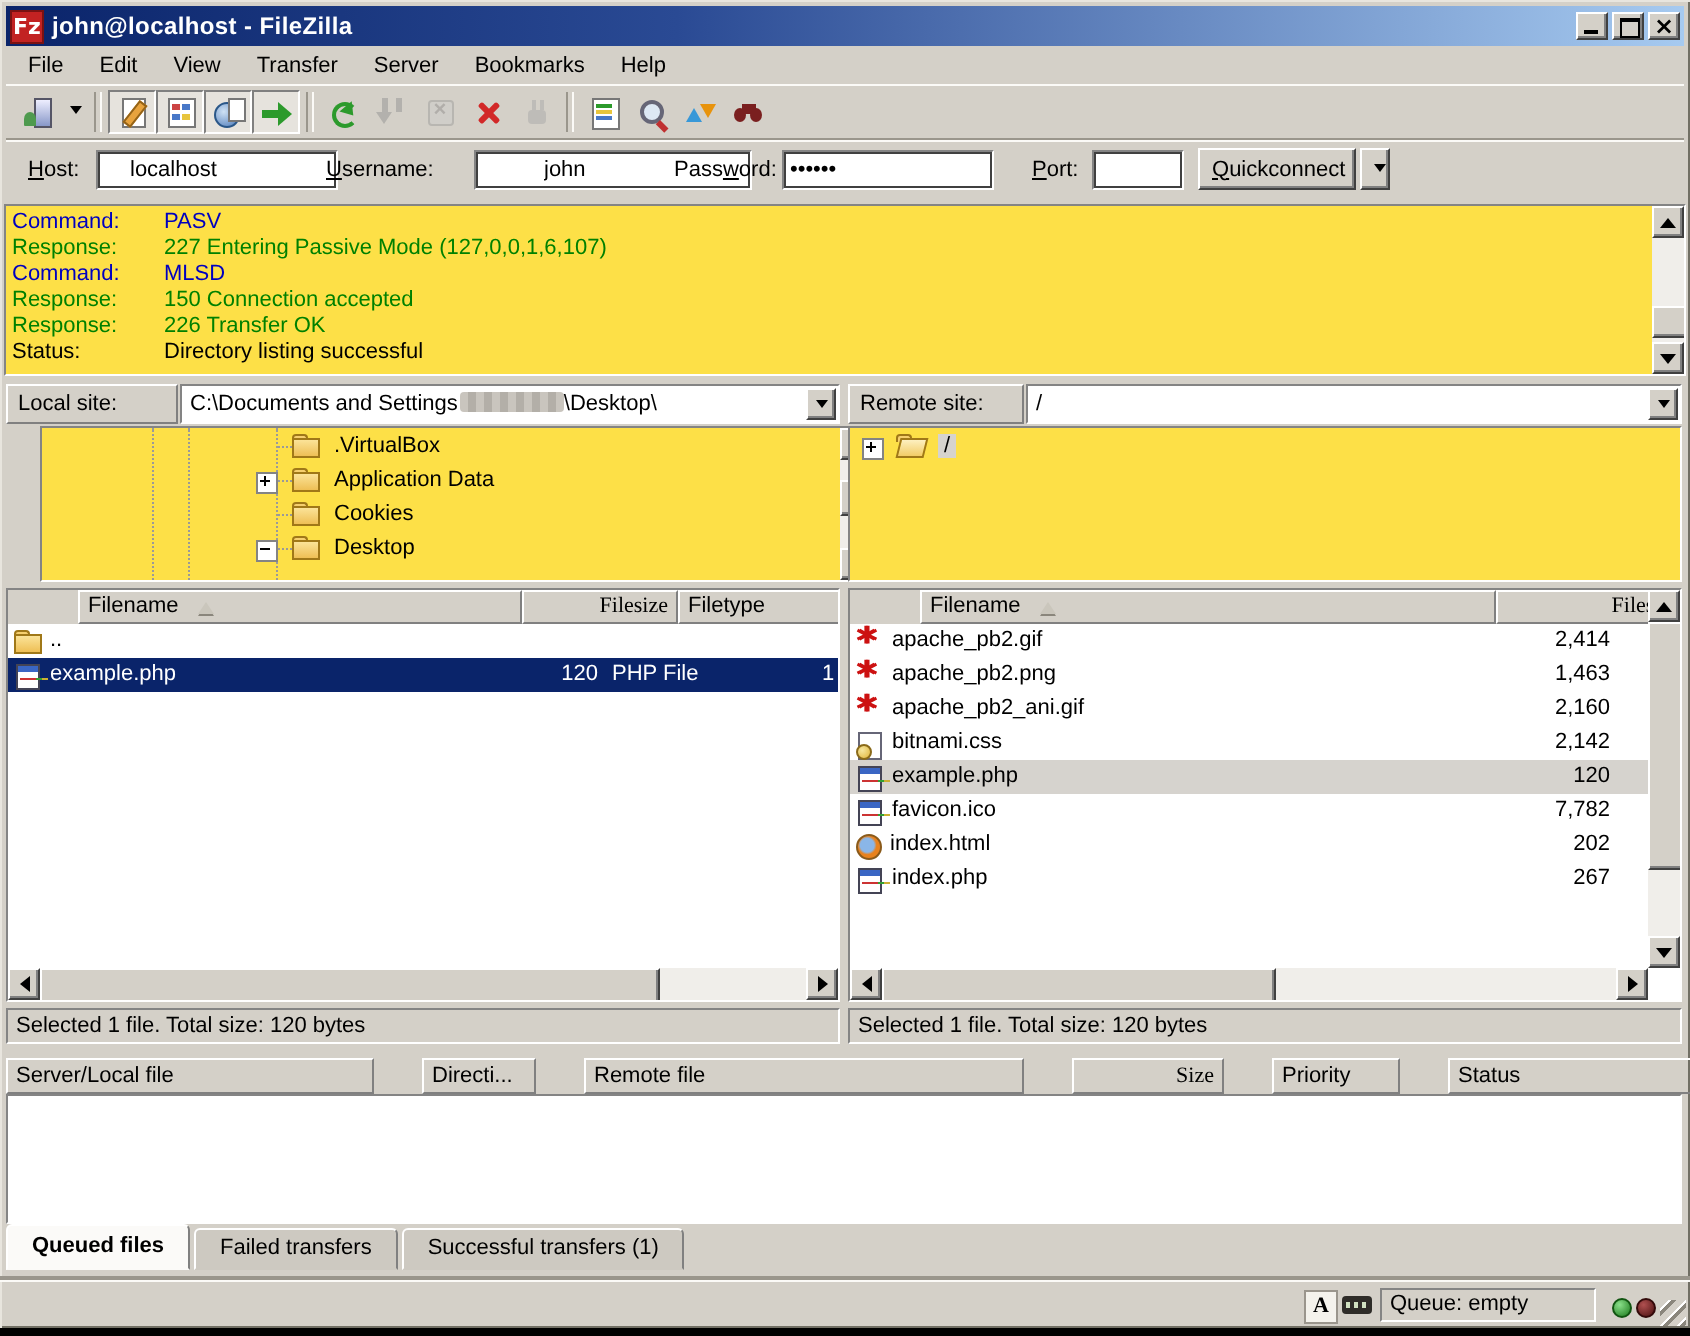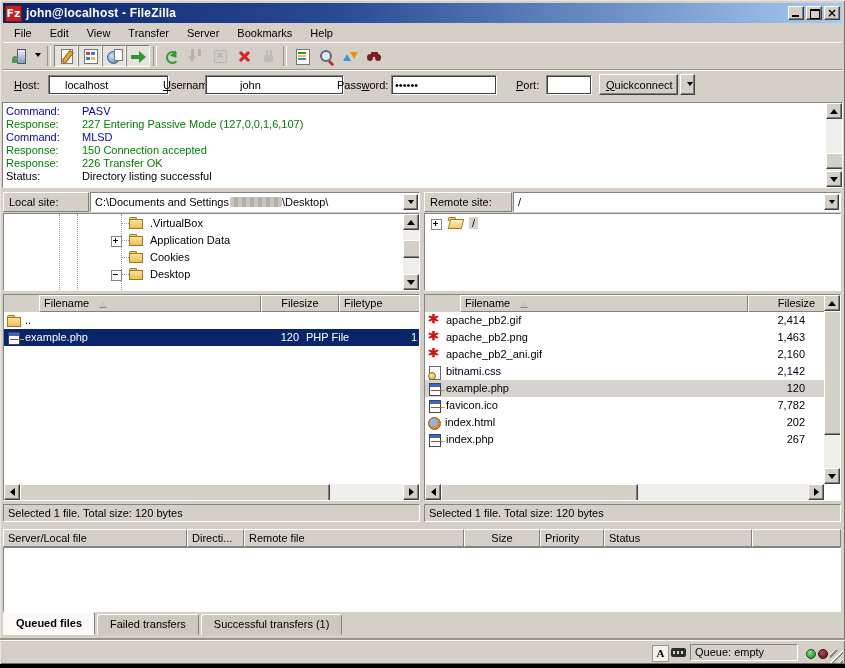--- a/index.html
+++ b/index.html
@@ -2,21 +2,21 @@
 <html><head>
 <meta charset="utf-8">
 <style>
   html,body{margin:0;padding:0;background:#000;}
   body{width:845px;height:668px;position:relative;font-family:"Liberation Sans",sans-serif;-webkit-font-smoothing:none;}
   .window{position:absolute;left:0;top:0;width:845px;height:664px;background:#d4d0c8;
           box-shadow:inset 1px 1px 0 #e8e5de, inset -1px -1px 0 #716f64;}
   
   .raised{border:1px solid;border-color:#fff #808080 #808080 #fff;background:#d4d0c8;}
   .btn3d{border:1px solid;border-color:#fff #404040 #404040 #fff;box-shadow:inset -1px -1px 0 #808080;background:#d4d0c8;}
-  .sunken{border:1px solid;border-color:#848484 #fff #fff #848484;background:#ffffff;}
+  .sunken{border:1px solid;border-color:#848484 #fff #fff #848484;background:#fde047;}
   
   #titlebar{position:absolute;left:3px;top:3px;width:839px;height:20px;
             background:linear-gradient(90deg,#0a246a 0%,#2a4a94 40%,#a6caf0 100%);
             display:flex;align-items:center;}
   .fzicon{width:15px;height:15px;margin:0 4px 0 2px;background:#c22222;color:#fff;
           font:bold 11px/15px "DejaVu Sans",sans-serif;text-align:center;border:1px solid #7a1212;}
   #title-text{color:#fff;font-weight:bold;font-size:12px;letter-spacing:.2px;flex:1;}
   .wb{width:16px;height:14px;margin-left:2px;position:relative;padding:0;cursor:default;}
   .wb .g-min{position:absolute;left:3px;bottom:2px;width:7px;height:2px;background:#000;}
   .wb .g-max{position:absolute;left:3px;top:2px;width:8px;height:7px;border:1px solid #000;border-top-width:2px;}
@@ -109,32 +109,32 @@
   .fi-php::before{content:"";position:absolute;left:1px;top:0px;width:10px;height:11px;background:#fff;border:1px solid #445;}
   .fi-php::after{content:"";position:absolute;left:2px;top:1px;width:10px;height:3px;background:#3a66c4;box-shadow:0 5px 0 -1px #cc3333,3px 5px 0 -1px #33a033,6px 5px 0 -1px #ccb033;}
   .fi-firefox{border-radius:50%;width:11px;height:11px;margin:1px 3px 1px 0;background:radial-gradient(circle at 42% 42%,#8ab6e8 0 38%,#e8821e 52% 100%);border:1px solid #8a5a1a;}
   .fi-css::before{content:"";position:absolute;left:1px;top:0px;width:10px;height:12px;background:#fff;border:1px solid #667;}
   .fi-css::after{content:"";position:absolute;left:0px;top:6px;width:6px;height:6px;border-radius:50%;background:radial-gradient(circle at 35% 35%,#f6e7a0,#e0b43a);border:1px solid #8a6a1a;}
   .fi-apache::before{content:"*";position:absolute;left:0;top:-1px;font:bold 19px/14px "DejaVu Sans",sans-serif;color:#cc1111;text-shadow:1px 0 0 #cc1111;}
   
   .listwrap{position:absolute;top:294px;width:417px;height:207px;box-sizing:border-box;border:1px solid;border-color:#848484 #fff #fff #848484;background:#fff;overflow:hidden;}
   .lheader{display:grid;height:17px;background:#d4d0c8;padding-left:35px;}
   .hcell{border:1px solid;border-color:#fff #808080 #808080 #fff;box-sizing:border-box;font-size:11px;line-height:15px;padding:0 4px;display:flex;align-items:center;overflow:hidden;white-space:nowrap;}
-  .hcell.r{justify-content:center;}
+  .hcell.r{justify-content:flex-end;font-family:Liberation Serif, serif;}
   .sortup{width:0;height:0;border-left:4px solid transparent;border-right:4px solid transparent;border-bottom:6px solid #cac6bc;margin-left:10px;filter:drop-shadow(0 1px 0 #8a867c);}
   .lbody{position:relative;}
   .frow{display:grid;height:17px;font-size:11px;line-height:17px;white-space:nowrap;}
   .fcell{overflow:hidden;padding:0 2px;display:flex;align-items:center;}
   .fcell.r{justify-content:flex-end;padding-right:5px;display:block;text-align:right;}
   .frow .fi{margin:1px 4px 0 1px;}
   .sel-active{background:#0a246a;color:#fff;}
   .sel-inactive{background:#d6d3ce;}
   .statusline{position:absolute;top:504px;height:18px;box-sizing:border-box;border:1px solid;border-color:#848484 #fff #fff #848484;background:#d4d0c8;font-size:11px;line-height:16px;padding-left:4px;white-space:nowrap;overflow:hidden;}
   
-  #queue-header{position:absolute;left:3px;top:529px;width:838px;height:18px;display:grid;grid-template-columns:184px 57px 220px 76px 64px 148px 1fr;}
+  #queue-header{position:absolute;left:3px;top:529px;width:838px;height:18px;display:grid;grid-template-columns:184px 57px 220px 76px 64px 148px 1fr;gap:24px;}
   #queue-body{position:absolute;left:3px;top:547px;width:838px;height:65px;box-sizing:border-box;border:1px solid;border-color:#848484 #fff #fff #848484;background:#fff;}
   #tabs{position:absolute;left:3px;top:613px;height:22px;display:flex;align-items:flex-end;font-size:11px;}
   .tab{height:19px;line-height:19px;padding:0 12px;background:#cdc9c1;border:1px solid;border-color:#fff #808080 transparent #fff;border-radius:3px 3px 0 0;margin-right:2px;}
   .tab.active{background:#fbfaf8;font-weight:bold;height:21px;line-height:21px;}
   
   #statusbar{position:absolute;left:0;top:640px;width:845px;height:24px;border-top:1px solid #fbfaf7;box-shadow:0 -2px 0 #9a968c;font-size:11px;}
   #sb-ascii{position:absolute;left:652px;top:4px;width:15px;height:15px;border:1px solid #9a958c;background:#f4f2ec;text-align:center;font:bold 11px/15px "Liberation Serif",serif;}
   #sb-speed{position:absolute;left:671px;top:7px;width:15px;height:9px;background:#2e2c28;border-radius:2px;}
   #sb-speed::after{content:"";position:absolute;left:2px;top:3px;width:2px;height:3px;background:#cfe0c0;box-shadow:4px 0 0 #cfe0c0,8px 0 0 #cfe0c0;}
   #sb-queue{position:absolute;left:690px;top:3px;width:108px;height:17px;box-sizing:border-box;border:1px solid;border-color:#848484 #fff #fff #848484;line-height:15px;padding-left:4px;background:#d4d0c8;}
@@ -222,21 +222,21 @@
       </button>
       <button class="tbtn">
         <span class="ti i-find"></span>
       </button>
     </div>
 
   <div id="qcbar">
     <label id="qc-host-label" style="left:11px"><u>H</u>ost:</label>
     <input id="qc-host" style="left: 45px; width: 100px; padding-left: 16px;" value="localhost">
     <label id="qc-user-label" style="left:160px"><u>U</u>sername:</label>
-    <input id="qc-user" style="left: 202px; width: 100px; padding-left: 34px;" value="john">
+    <input id="qc-user" style="left: 234px; width: 100px; padding-left: 34px;" value="john">
     <label id="qc-pass-label" style="left:334px">Pass<u>w</u>ord:</label>
     <input id="qc-pass" style="left: 388px; width: 98px;" value="••••••">
     <label id="qc-port-label" style="left:513px"><u>P</u>ort:</label>
     <input id="qc-port" style="left: 543px; width: 38px;" value="">
     <button id="qc-btn" class="btn3d"><u>Q</u>uickconnect</button>
     <button id="qc-drop" class="btn3d"><span class="tri-down"></span></button>
   </div>
 
   <div id="log" class="sunken">
     <div id="log-lines">
@@ -266,21 +266,21 @@
       </button>
   </div>
   <div class="sitelabel raised" style="left:424px;width:88px;">Remote site:</div>
   <div class="combo sunken" style="left:513px;width:328px;">
     <span>/</span>
     <button class="drop btn3d">
         <span class="tri-down"></span>
       </button>
   </div>
 
-  <div class="tree sunken" style="left:3px;width:417px;text-decoration:underline;">
+  <div class="tree sunken" style="left:20px;width:417px;text-decoration:underline;">
     <div class="treeline" style="left:55px;"></div>
     <div class="treeline" style="left:73px;"></div>
     <div class="treeline" style="left:117px;"></div>
     <div id="local-tree-rows" style="position:absolute;left:0;top:1px;right:16px;">
         <div class="trow">
           <span class="tstub"></span>
           <span class="fi fi-folder"></span>
           <span class="tl">.VirtualBox</span>
         </div>
         <div class="trow">

